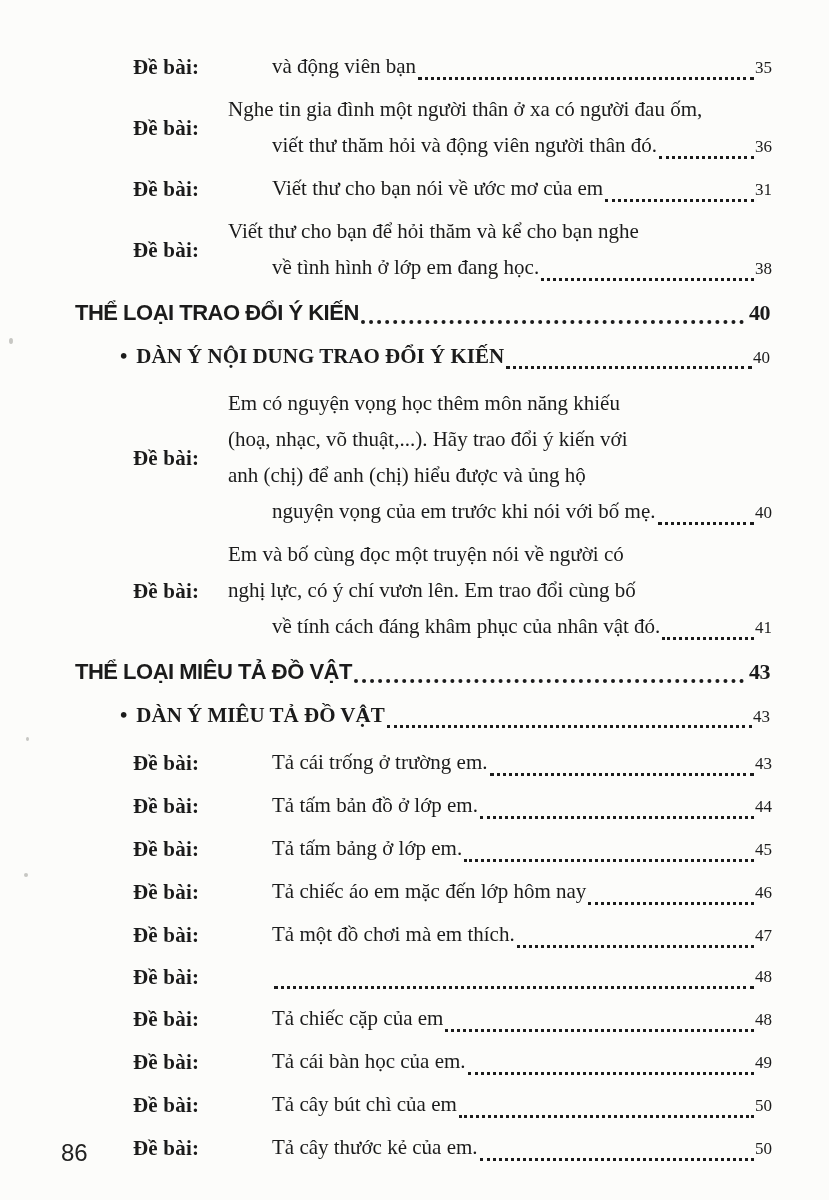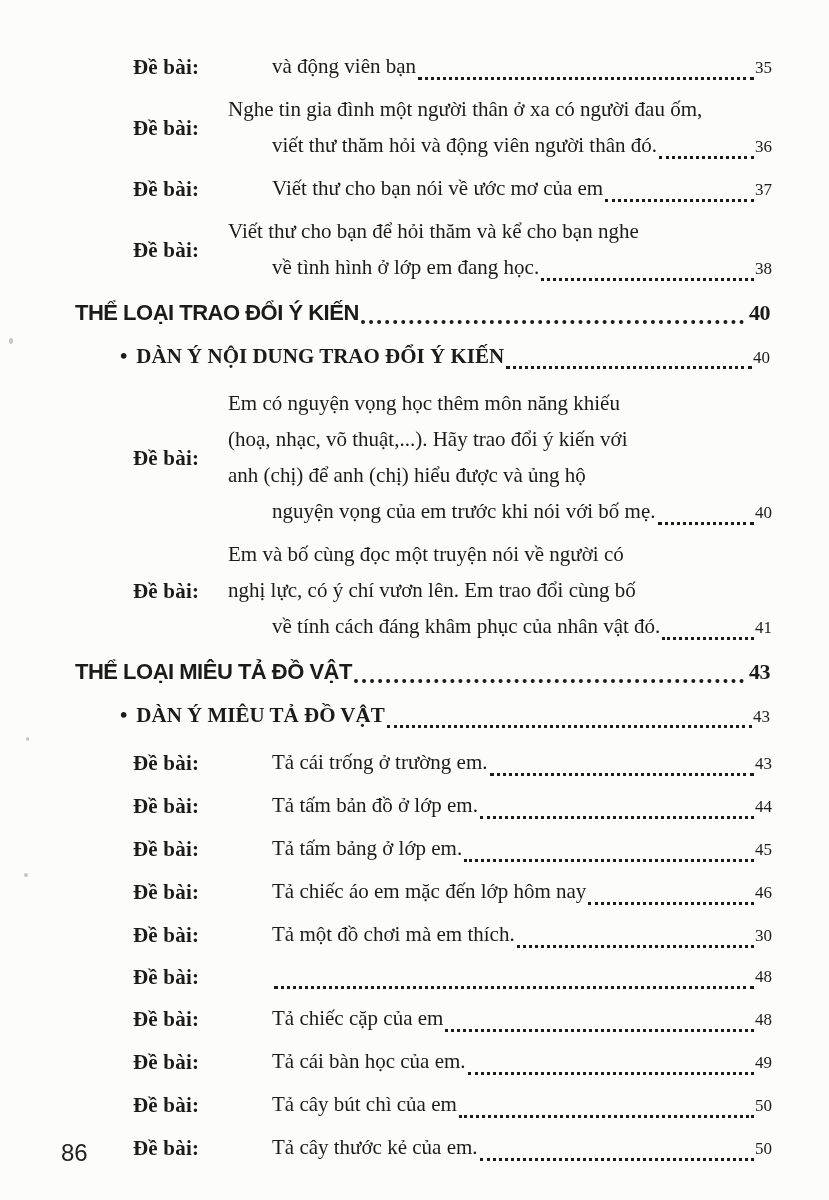--- a/index.html
+++ b/index.html
@@ -164,21 +164,21 @@
             <span class="pagenum">36</span>
           </div>
         </div>
       </div>
       <div class="entry">
         <span class="entry-label">Đề bài:</span>
         <div class="entry-body">
           <div class="entry-line last">
             <span class="entry-text">Viết thư cho bạn nói về ước mơ của em</span>
             <span class="leader"></span>
-            <span class="pagenum">37</span>
+            <span class="pagenum">31</span>
           </div>
         </div>
       </div>
       <div class="entry">
         <span class="entry-label">Đề bài:</span>
         <div class="entry-body">
           <div class="entry-line"><span class="entry-text">Viết thư cho bạn để hỏi thăm và kể cho bạn nghe</span></div>
           <div class="entry-line last">
             <span class="entry-text">về tình hình ở lớp em đang học. </span>
             <span class="leader"></span>
@@ -272,21 +272,21 @@
             <span class="pagenum">46</span>
           </div>
         </div>
       </div>
       <div class="entry">
         <span class="entry-label">Đề bài:</span>
         <div class="entry-body">
           <div class="entry-line last">
             <span class="entry-text">Tả một đồ chơi mà em thích. </span>
             <span class="leader"></span>
-            <span class="pagenum">30</span>
+            <span class="pagenum">47</span>
           </div>
         </div>
       </div>
       <div class="entry">
         <span class="entry-label">Đề bài:</span>
         <div class="entry-body">
           <div class="entry-line last">
             <span class="leader"></span>
             <span class="pagenum">48</span>
           </div>

